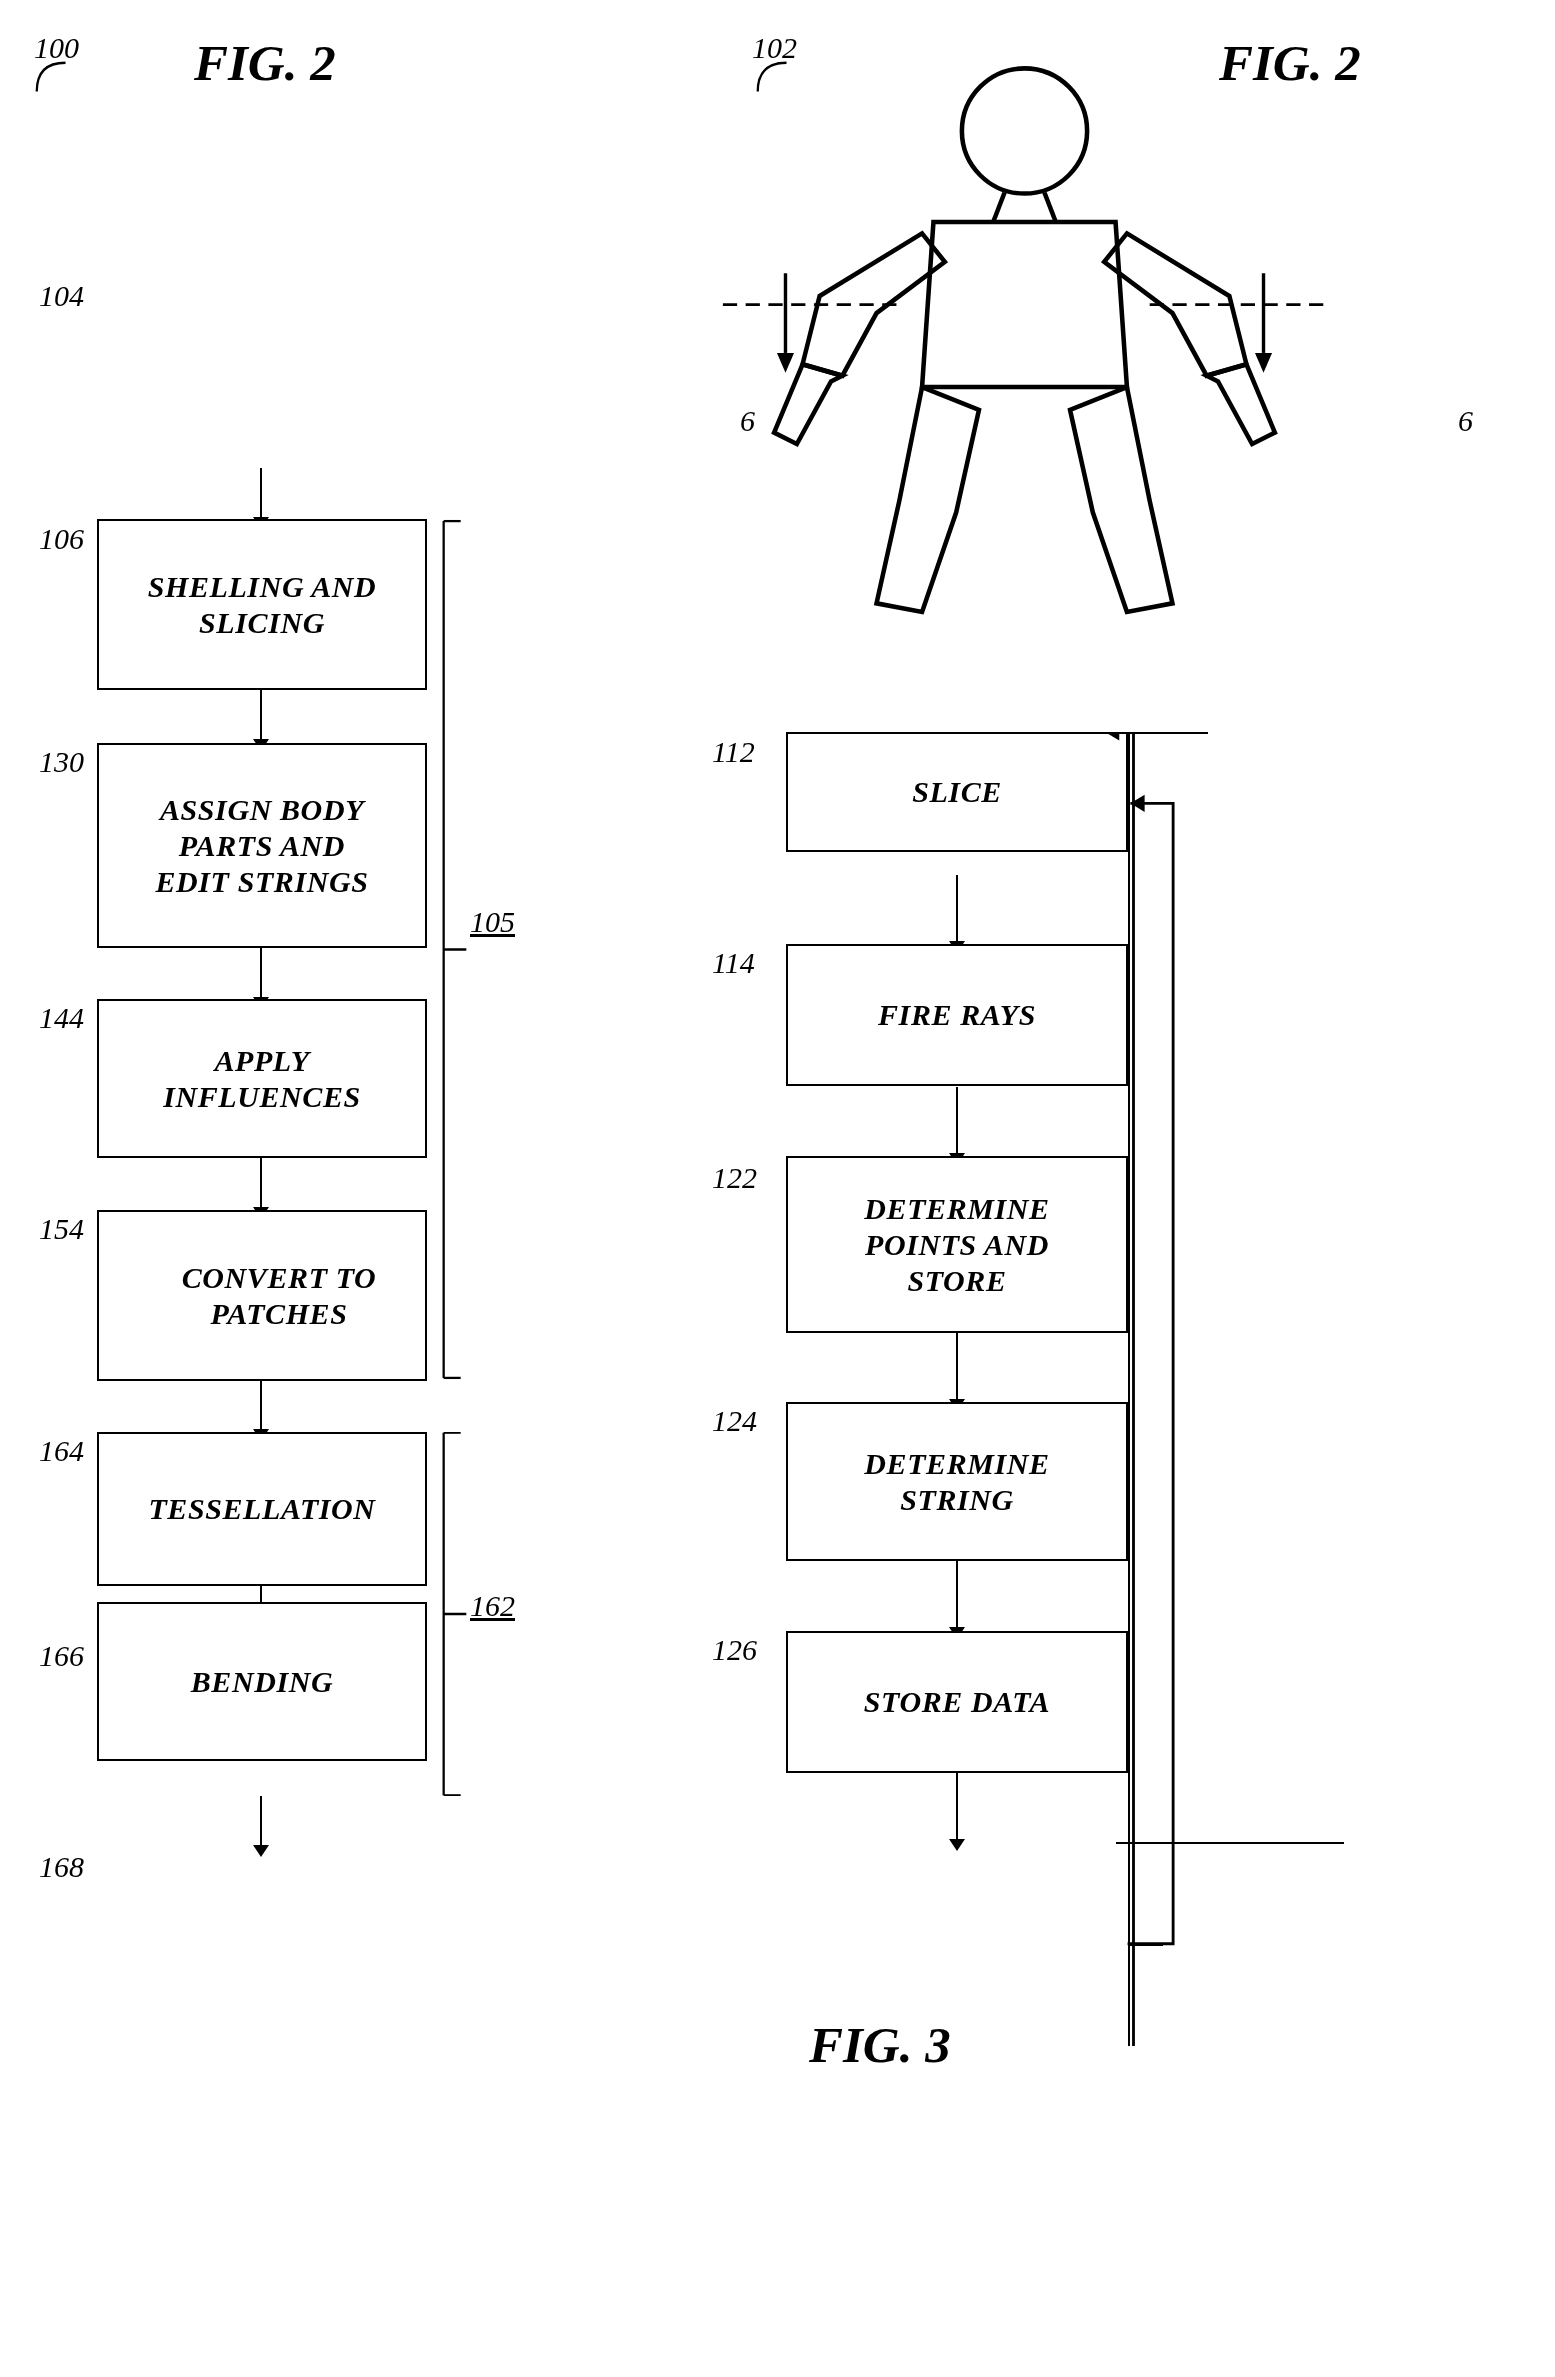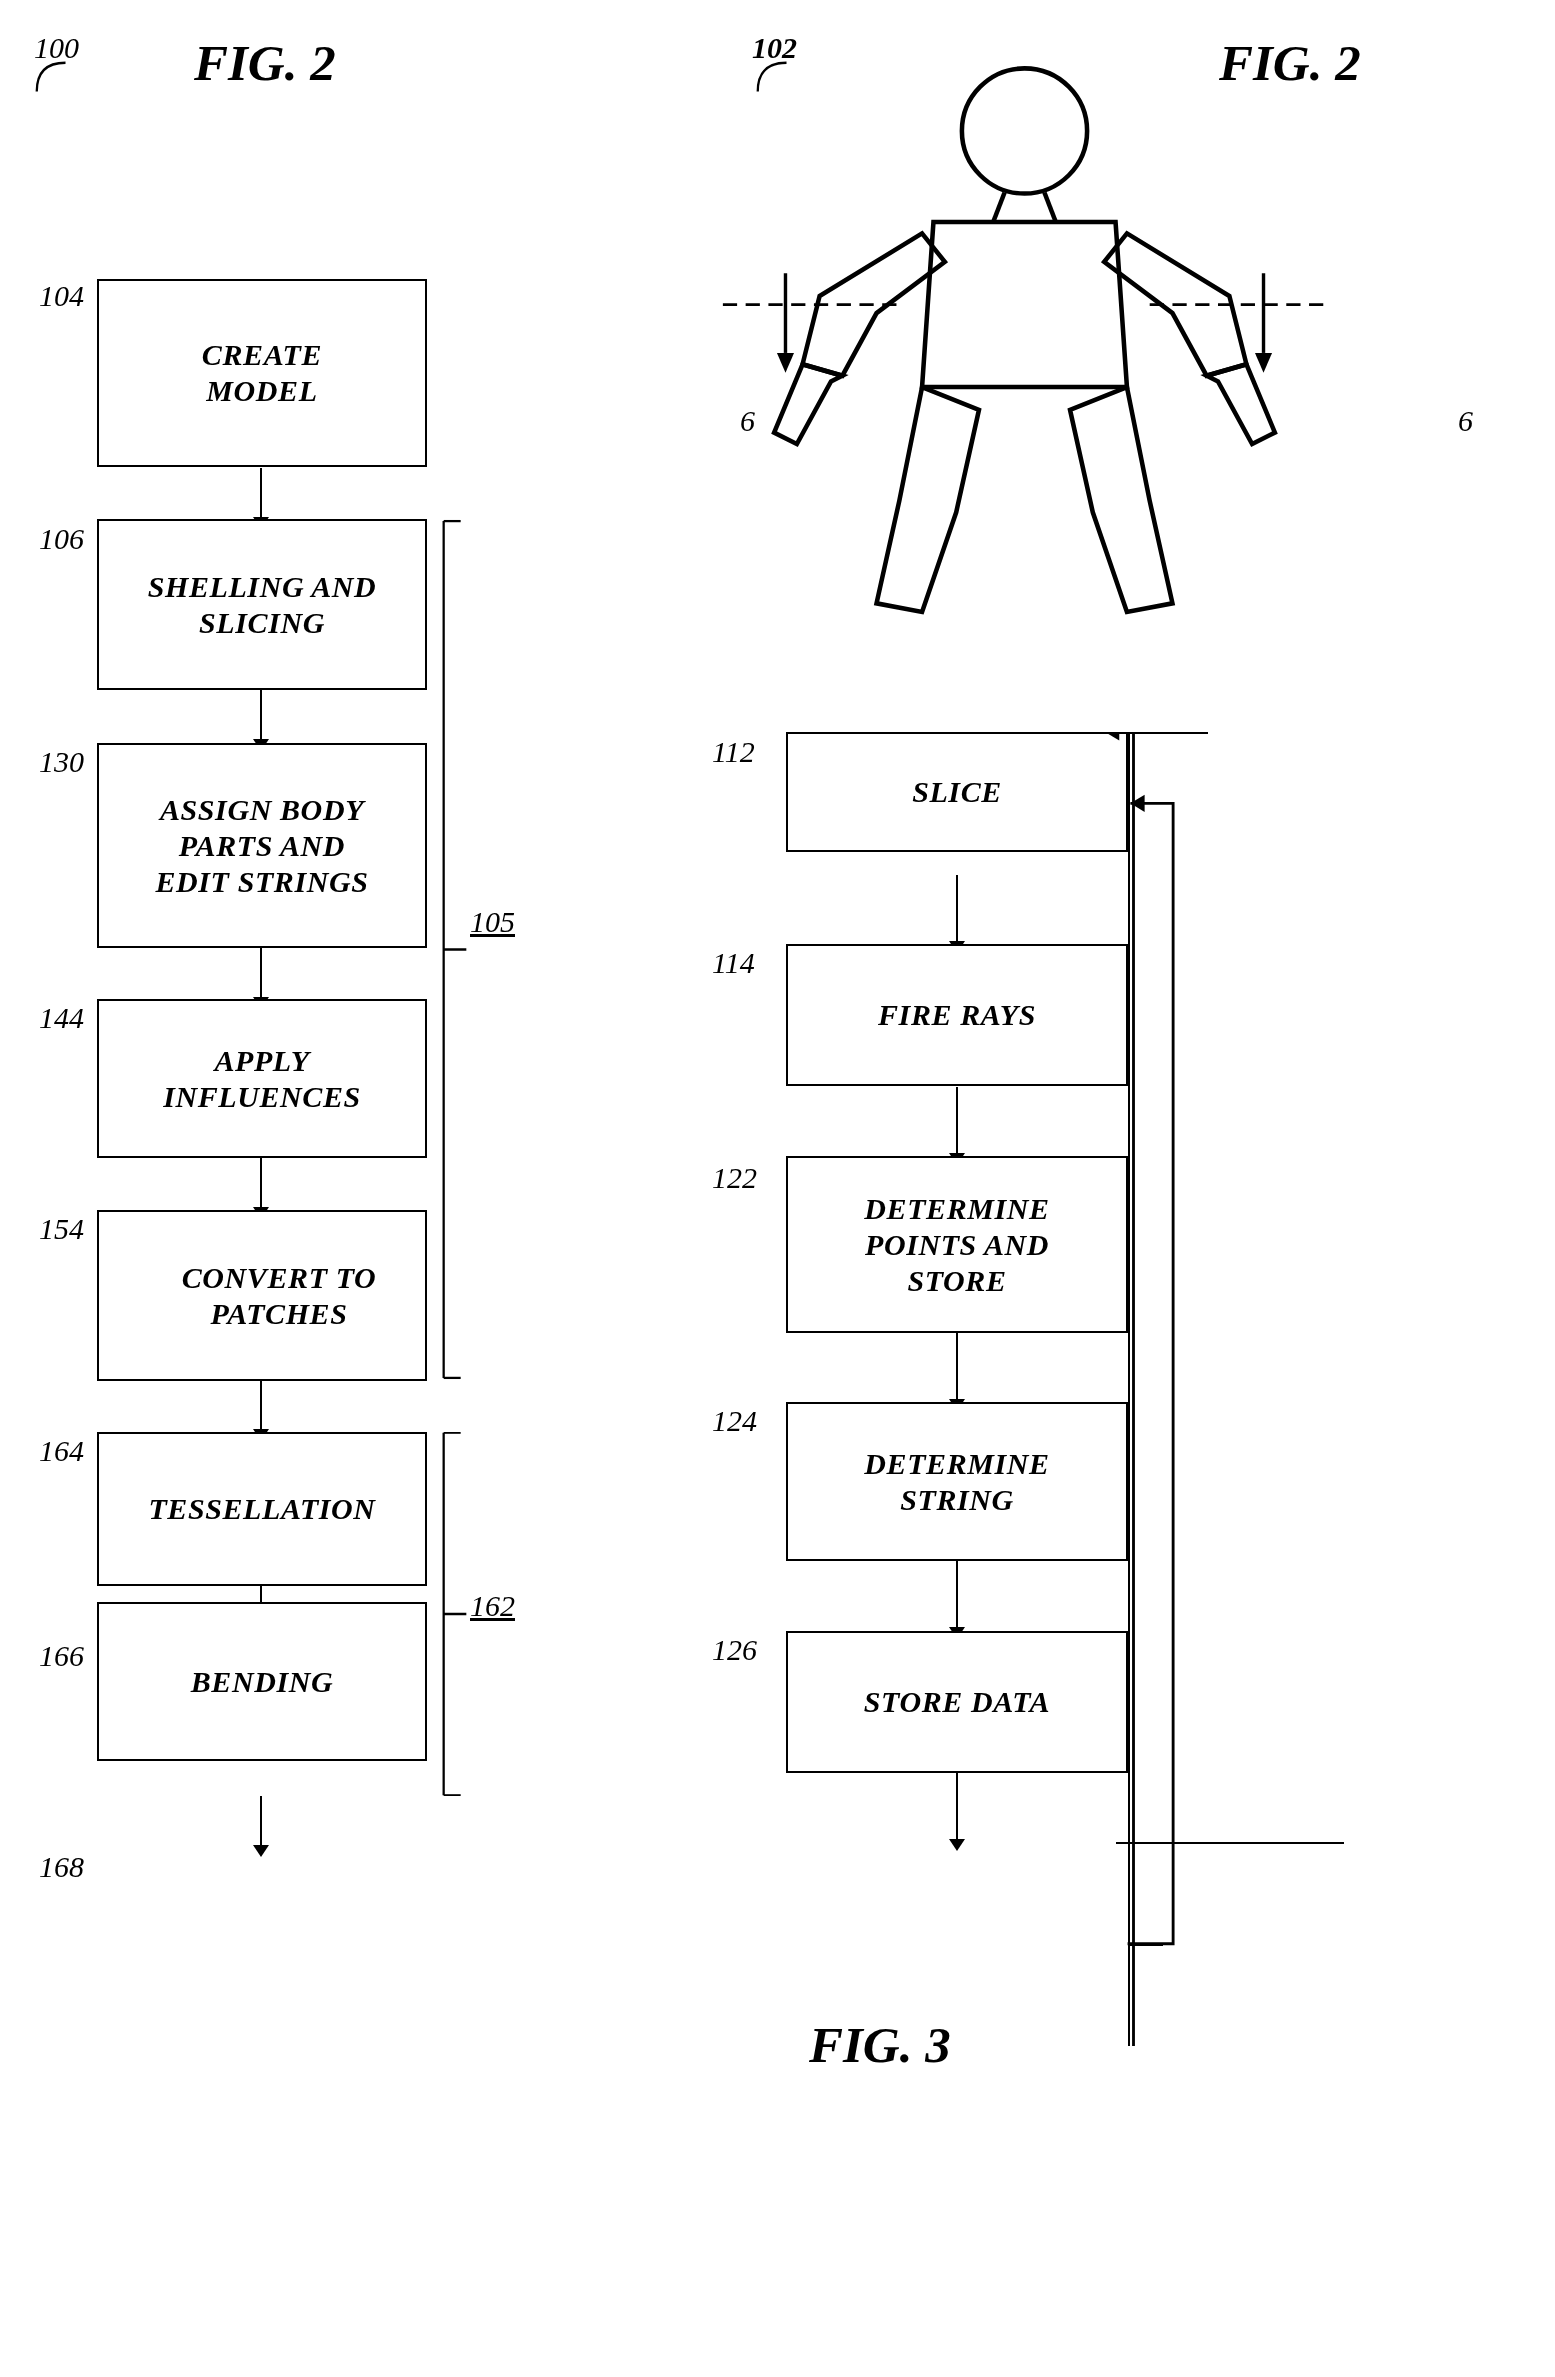--- a/index.html
+++ b/index.html
@@ -88,24 +88,20 @@
 
   <div class="ref-num" style="left:34px; top:31px;">100</div>
 
   <svg style="position:absolute; left:31px; top:57px;" width="46" height="46" viewBox="0 0 80 80">
     <path d="M 60,10 Q 10,10 10,60" stroke="#000" stroke-width="4" fill="none"></path>
   </svg>
 
   <div class="fig-title" style="left:194px; top:34px;">FIG. 2</div>
 
   <div class="ref-num" style="left:39px; top:279px;">104</div>
-  <div class="flow-box" style="left:97px; top:279px; width:330px; height:188px;">
-    <span style="white-space:pre-line;">CREATE
-MODEL</span>
-  </div>
 
   <div class="arrow-v" style="left:260px; top:468px; height:51px;"></div>
 
   <div class="ref-num" style="left:39px; top:522px;">106</div>
   <div class="flow-box" style="left:97px; top:519px; width:330px; height:171px;">
     <span style="white-space:pre-line;">SHELLING AND
 SLICING</span>
   </div>
 
   <div class="arrow-v" style="left:260px; top:690px; height:51px;"></div>
@@ -162,21 +158,21 @@
       <path d="M 10,0 L 40,0" stroke="#000" stroke-width="4" fill="none"></path>
       <path d="M 10,640 L 40,640" stroke="#000" stroke-width="4" fill="none"></path>
     </svg>
   </div>
   <div class="ref-num" style="left:470px; top:1589px; font-style:italic; text-decoration:underline;">162</div>
 
   <div class="arrow-v" style="left:260px; top:1796px; height:51px;"></div>
 
   <div class="ref-num" style="left:39px; top:1850px;">168</div>
 
-  <div class="ref-num" style="left:752px; top:31px;font-weight:bold;">102</div>
+  <div class="ref-num" style="left:752px; top:31px;">102</div>
   <svg style="position:absolute; left:752px; top:57px;" width="46" height="46" viewBox="0 0 80 80">
     <path d="M 60,10 Q 10,10 10,60" stroke="#000" stroke-width="4" fill="none"></path>
   </svg>
 
   <div class="fig-title" style="left:1219px; top:34px;">FIG. 2</div>
 
   <svg style="position:absolute; left:683px; top:57px;" width="683" height="626" viewBox="0 0 1200 1100">
 
     <circle cx="600" cy="130" r="110" stroke="#000" stroke-width="8" fill="none"></circle>
 

